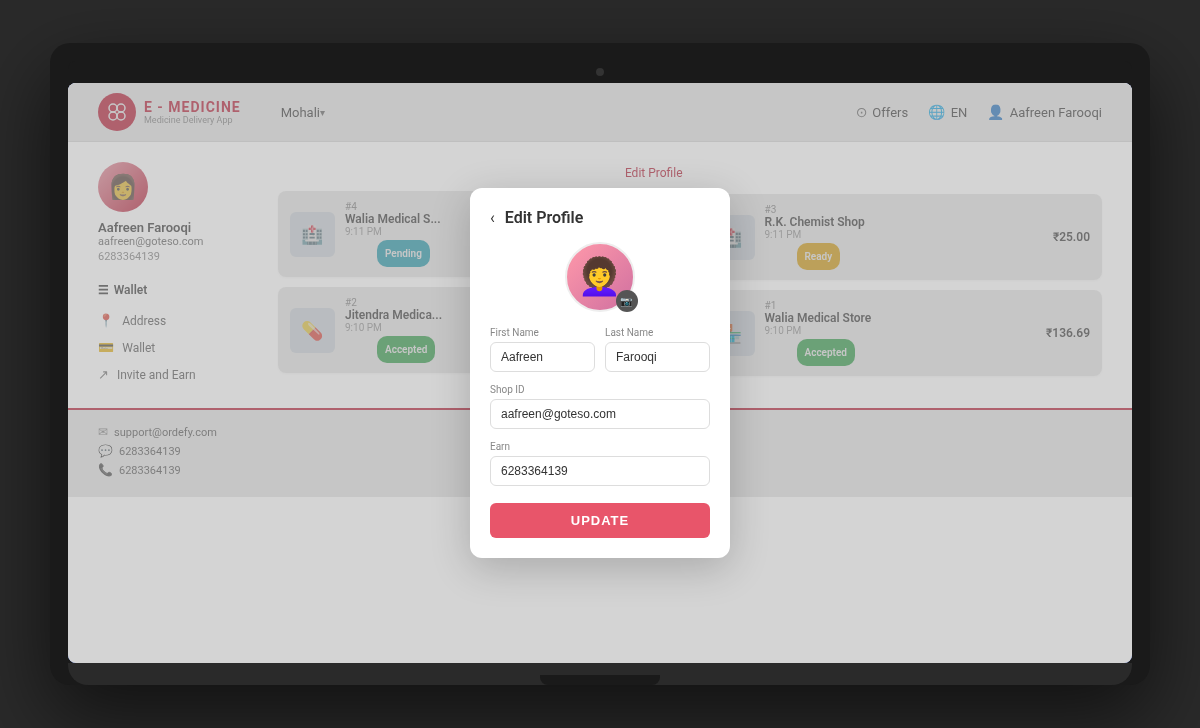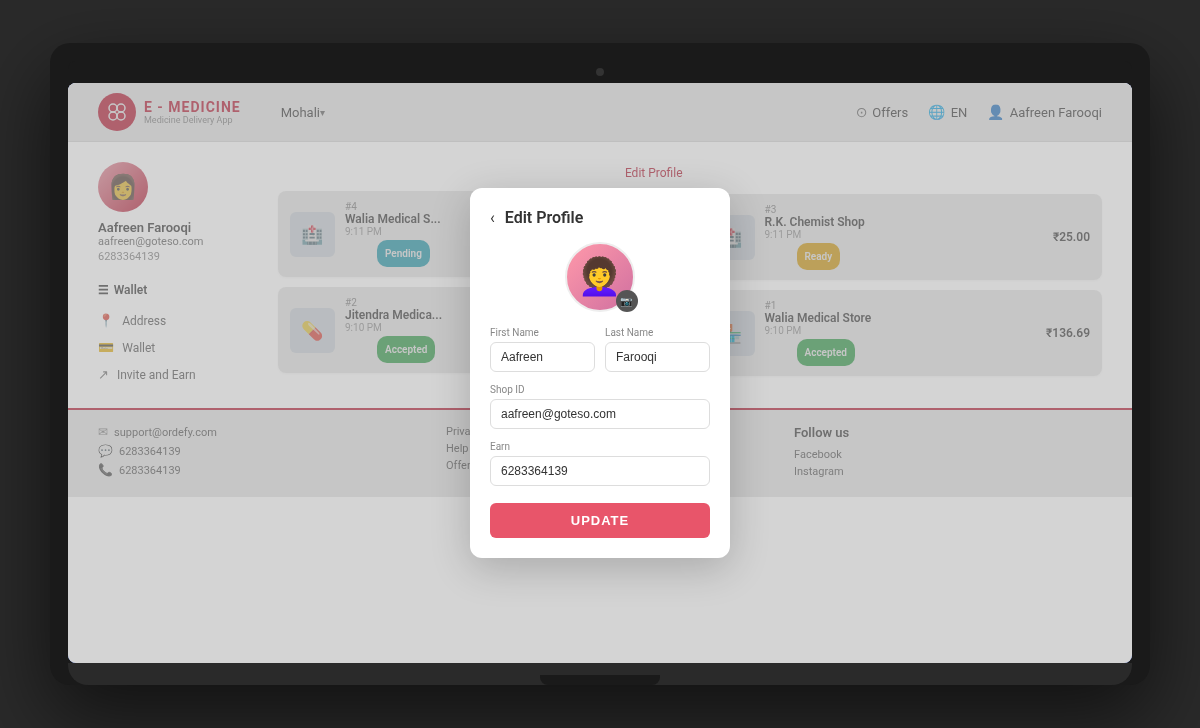--- a/index.html
+++ b/index.html
@@ -491,25 +491,20 @@
             <div class="footer-item">
               <span class="footer-icon">📞</span>
               <span>6283364139</span>
             </div>
           </div>
           <div class="footer-section">
             <div class="footer-link">Privacy Policy</div>
             <div class="footer-link">Help &amp; FAQ's</div>
             <div class="footer-link">Offers</div>
           </div>
-          <div class="footer-section">
-            <div class="footer-follow-title">Follow us</div>
-            <div class="footer-link">Facebook</div>
-            <div class="footer-link">Instagram</div>
-          </div>
         </div>
       </div>
 
       <div class="modal-overlay">
         <div class="modal">
           <div class="modal-header">
             <span class="modal-back">‹</span>
             <span class="modal-title">Edit Profile</span>
           </div>
 

